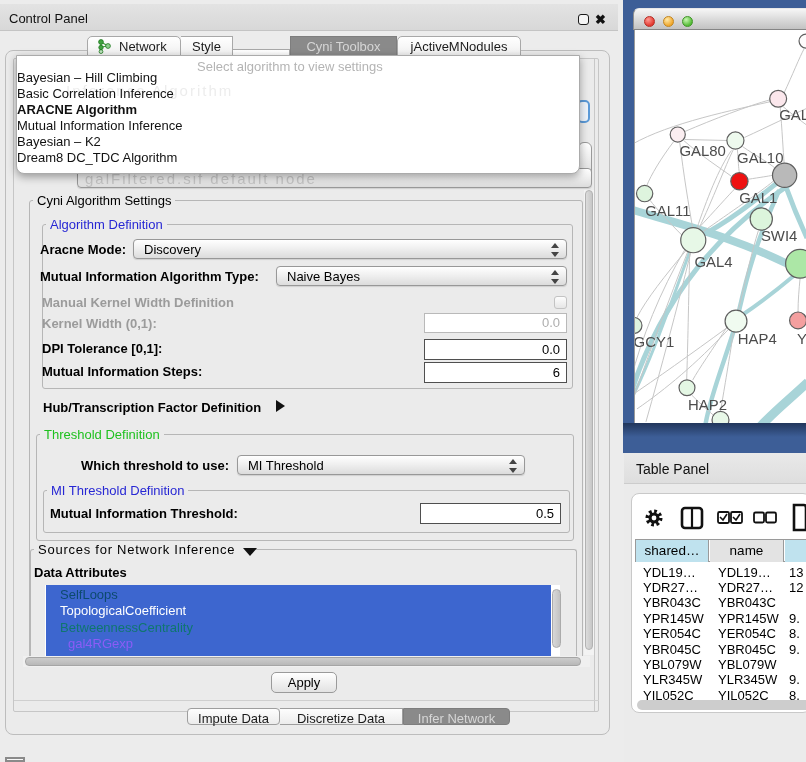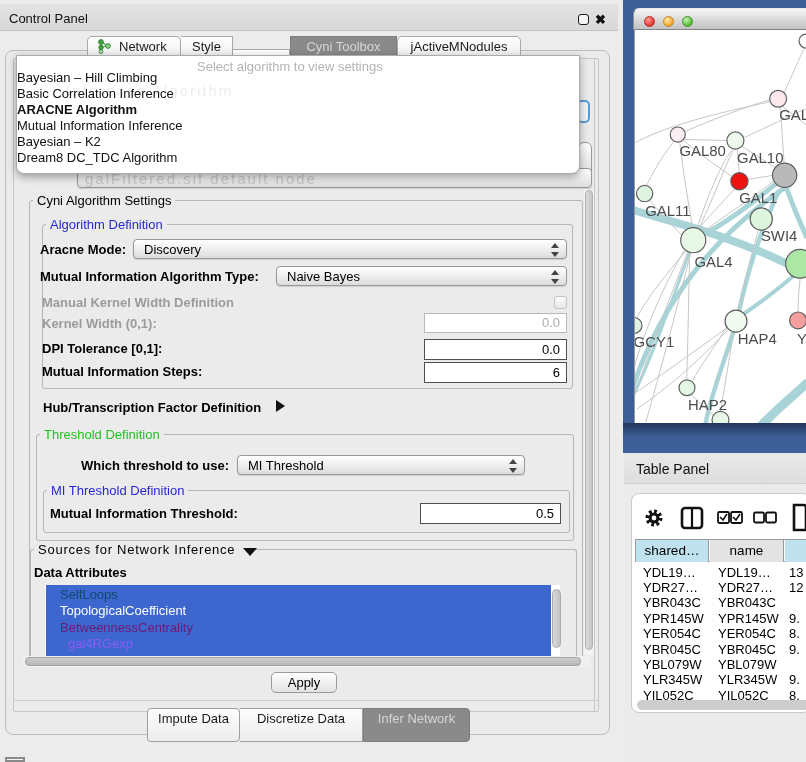--- a/index.html
+++ b/index.html
@@ -17,23 +17,23 @@
 .carr { position:absolute; right:7px; top:3px; width:8px; height:14px; }
 .carr:before { content:""; position:absolute; top:0; left:0;
   border-left:4px solid transparent; border-right:4px solid transparent; border-bottom:5px solid #444; }
 .carr:after { content:""; position:absolute; bottom:0; left:0;
   border-left:4px solid transparent; border-right:4px solid transparent; border-top:5px solid #444; }
 .tfield { position:absolute; background:#fff; border:1.5px solid #4f4f4f; font-size:13px;
   text-align:right; padding-right:6px; color:#000; }
 .tab { position:absolute; height:21px; background:linear-gradient(#ffffff,#efefef);
   border:1px solid #a8a8a8; border-radius:5px 5px 0 0; font-size:13px; text-align:center;
   color:#1a1a1a; line-height:20px; }
-.btab { position:absolute; height:34px; background:linear-gradient(#fdfdfd,#ececec);
+.btab { position:absolute; height:17px; background:linear-gradient(#fdfdfd,#ececec);
   border:1px solid #9e9e9e; border-radius:4px; font-size:13px; text-align:center;
-  color:#1a1a1a; line-height:20px; }
+  color:#1a1a1a; line-height:20px;margin-left:40px; }
 .seltab { background:#8a8a8a !important; color:#d6d6d6 !important; border-color:#7e7e7e !important; }
 .pitem { position:absolute; left:17px; font-size:13px; color:#111; white-space:nowrap; }
 </style>
 </head>
 <body>
 <div class="abs" style="left:3px;top:0;width:2px;height:3px;background:#666;"></div>
 
 <div class="abs" style="left:0;top:0;width:618px;height:762px;background:#ececec;"></div>
 <div class="abs" style="left:0;top:4px;width:618px;height:27px;background:linear-gradient(#e3e3e3,#d8d8d8);border-bottom:1px solid #c4c4c4;"></div>
 <div class="lbl" style="left:9px;top:11px;font-size:13px;color:#111;">Control Panel</div>
@@ -100,21 +100,21 @@
 
 <div class="group" style="left:30px;top:549px;width:547px;height:111px;border-bottom:none;"></div>
 <div class="gtitle" style="left:34px;top:542px;letter-spacing:0.75px;">Sources for Network Inference&nbsp;&nbsp;&nbsp;</div>
 <div class="abs" style="left:243px;top:548px;width:0;height:0;border-left:7px solid transparent;border-right:7px solid transparent;border-top:8px solid #111;z-index:4;"></div>
 <div class="lbl b" style="left:34px;top:565px;z-index:4;">Data Attributes</div>
 
 <div class="abs" style="left:45px;top:585px;width:515px;height:71px;background:#fff;"></div>
 <div class="abs" style="left:46px;top:585px;width:505px;height:71px;background:#3d66cf;"></div>
 <div class="lbl" style="left:60px;top:587px;color:#0c4a6e;">SelfLoops</div>
 <div class="lbl" style="left:60px;top:603px;color:#fff;">TopologicalCoefficient</div>
-<div class="lbl" style="left:60px;top:620px;color:#701a75;">BetweennessCentrality</div>
+<div class="lbl" style="left:60px;top:620px;color:#0f766e;">BetweennessCentrality</div>
 <div class="lbl" style="left:68px;top:636px;color:#8b5cf6;">gal4RGexp</div>
 <div class="abs" style="left:552px;top:589px;width:9px;height:59px;background:linear-gradient(90deg,#d8d8d8,#c2c2c2);border:1px solid #ababab;border-radius:5px;"></div>
 
 <div class="abs" style="left:594px;top:59px;width:1px;height:652px;background:#c8c8c8;"></div>
 
 <div class="abs" style="left:584px;top:190px;width:10px;height:465px;background:#f3f3f3;"></div>
 <div class="abs" style="left:585px;top:190px;width:8px;height:460px;background:linear-gradient(90deg,#dcdcdc,#c6c6c6);border:1px solid #b2b2b2;border-radius:5px;"></div>
 
 <div class="abs" style="left:23px;top:656px;width:567px;height:11px;background:#f0f0f0;"></div>
 <div class="abs" style="left:25px;top:657px;width:556px;height:9px;background:linear-gradient(#cccccc,#b8b8b8);border:1px solid #a5a5a5;border-radius:4px;"></div>

